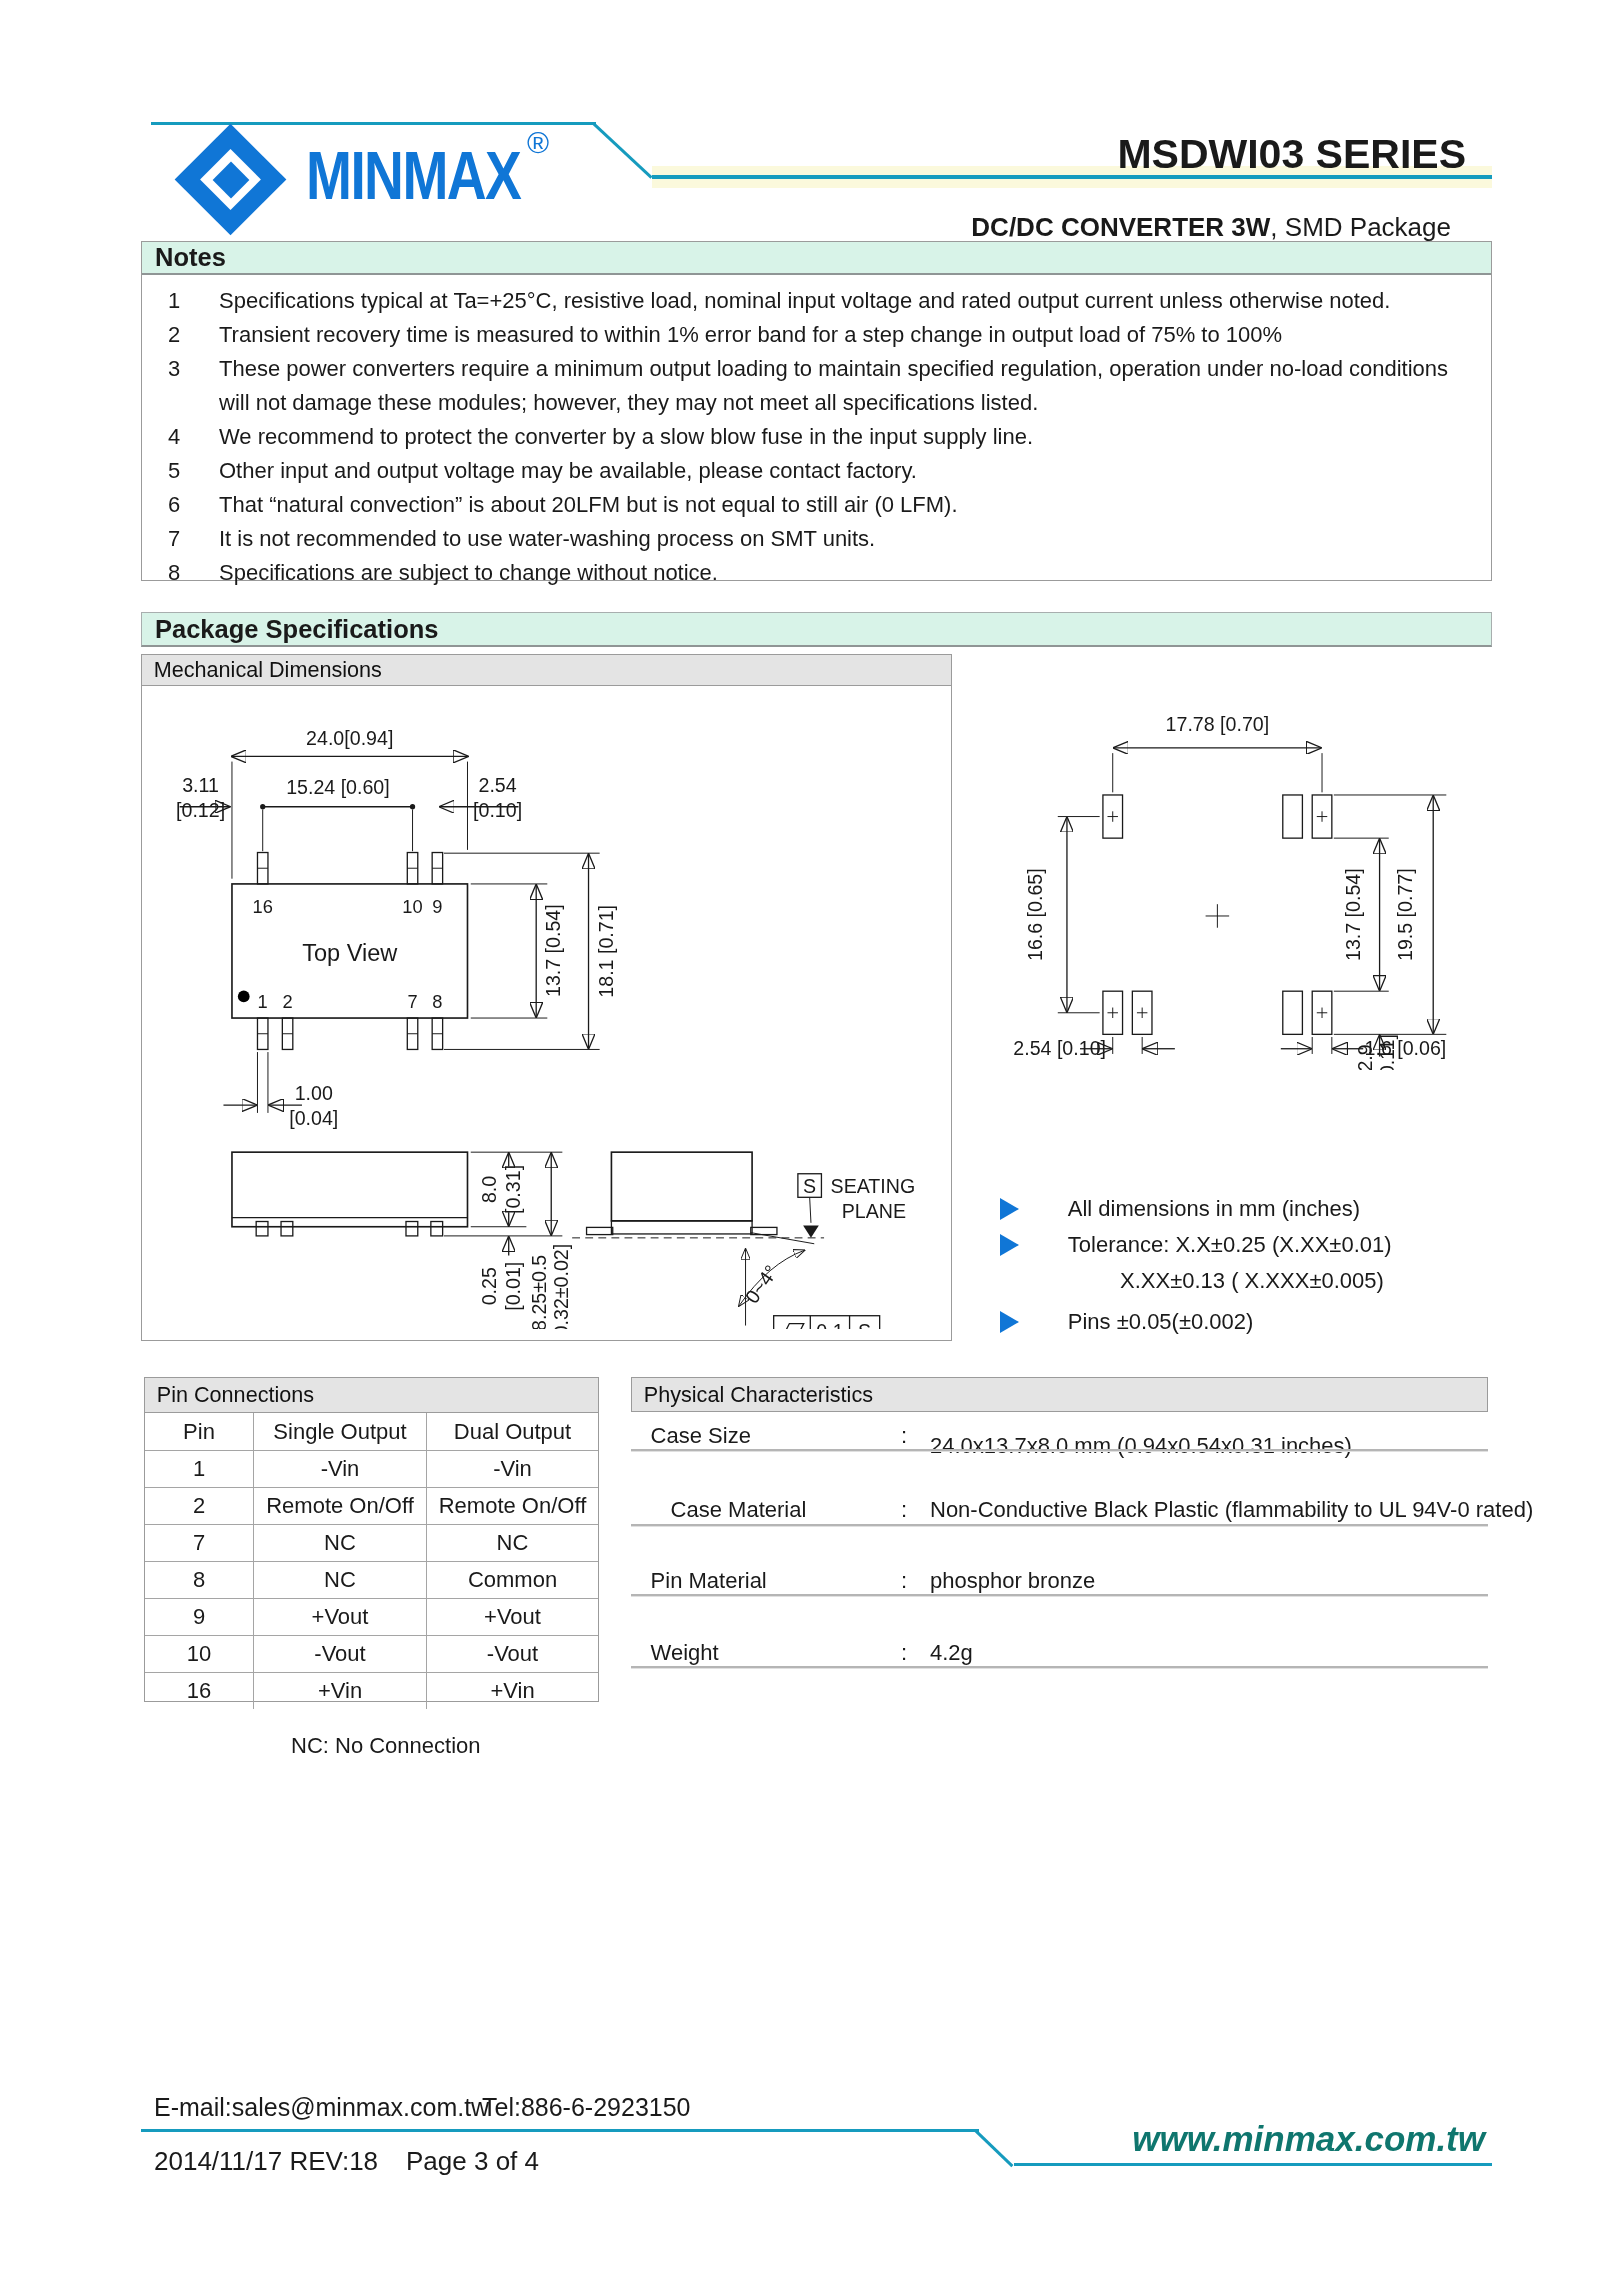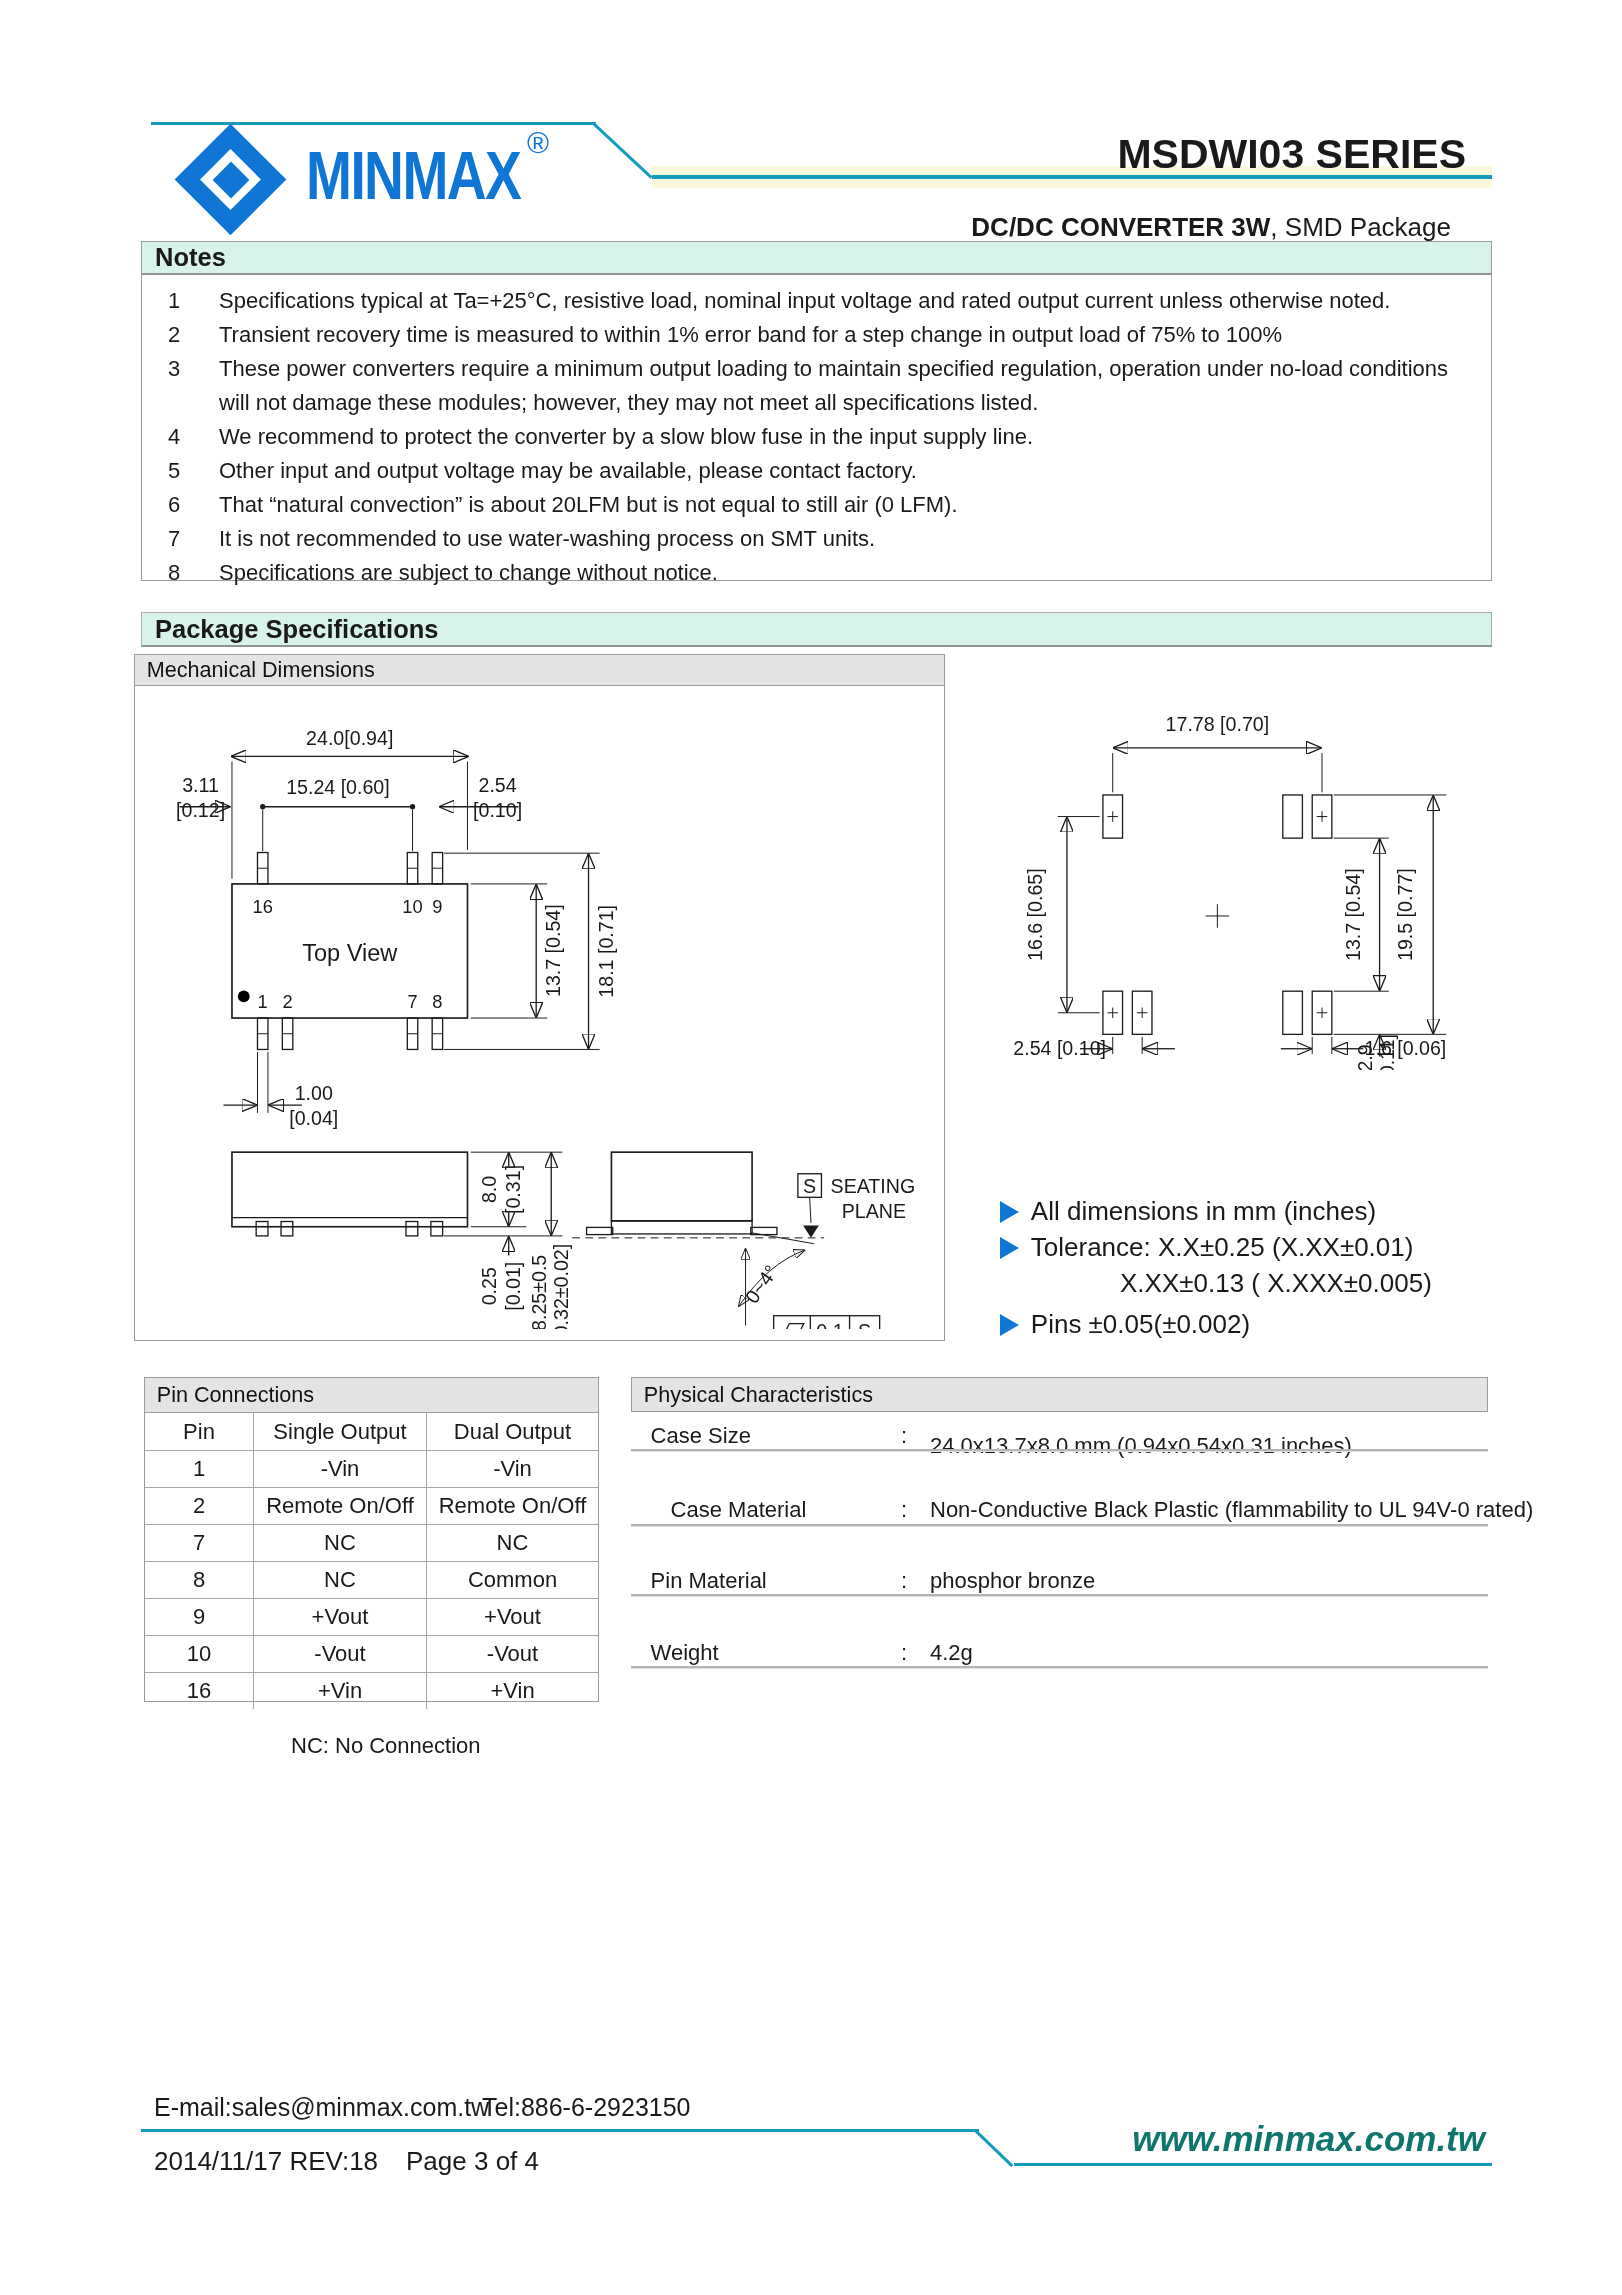--- a/index.html
+++ b/index.html
@@ -38,21 +38,21 @@
   .notes-body{position:absolute;left:0;top:33px;right:0;bottom:0;padding:9.2px 19.6px 0 26px;box-sizing:border-box;}
   .note-item{display:flex;font-size:22px;line-height:34px;}
   .note-num{width:51px;flex:0 0 51px;}
   .note-text{flex:1;}
 
   
   svg text{font-family:"Liberation Sans", sans-serif;fill:#1a1a1a;}
   .dwg line,.dwg rect,.dwg path,.dwg polyline{stroke:#1a1a1a;fill:none;}
 
   
-  .bullet-row{position:absolute;display:flex;align-items:center;font-size:26px;white-space:nowrap;}
+  .bullet-row{position:absolute;display:flex;align-items:center;font-size:22px;white-space:nowrap;gap:37px;}
   .tri{width:0;height:0;border-left:19.6px solid #1076d6;border-top:11px solid transparent;border-bottom:11px solid transparent;margin-right:11.8px;}
 
   
   .pc-table{position:absolute;left:0;top:35px;right:0;bottom:0;display:grid;grid-template-columns:109px 173px 1fr;}
   .pc-cell{border-bottom:1.3px solid #a5a5a5;display:flex;align-items:center;justify-content:center;font-size:22px;height:36px;}
   .pc-cell.h{height:37px;}
   .pc-cell.c1{border-right:1.3px solid #a5a5a5;}
   .pc-cell.c2{border-right:1.3px solid #a5a5a5;}
 
   
@@ -125,21 +125,21 @@
           <div class="note-num">8</div>
           <div class="note-text">Specifications are subject to change without notice.</div>
         </div>
     </div>
   </div>
 
   <div class="section-bar" style="left:141px;top:612px;width:1351px;height:35px;">
     <span>Package Specifications</span>
   </div>
 
-  <div class="panel" style="left:134px;top:654px;width:811px;height:687px;">
+  <div class="panel" style="left:141px;top:654px;width:811px;height:687px;">
     <div class="panel-head">
       <span>Mechanical Dimensions</span>
     </div>
   </div>
 
   <svg class="dwg abs" style="left:160px;top:694px;" width="772" height="635" viewBox="0 0 1180 970">
     <defs>
       <marker id="arrM" markerWidth="12" markerHeight="10" refX="11" refY="5" orient="auto-start-reverse">
         <path d="M0,0 L12,5 L0,10 z" fill="#1a1a1a" stroke="none"></path>
       </marker>

